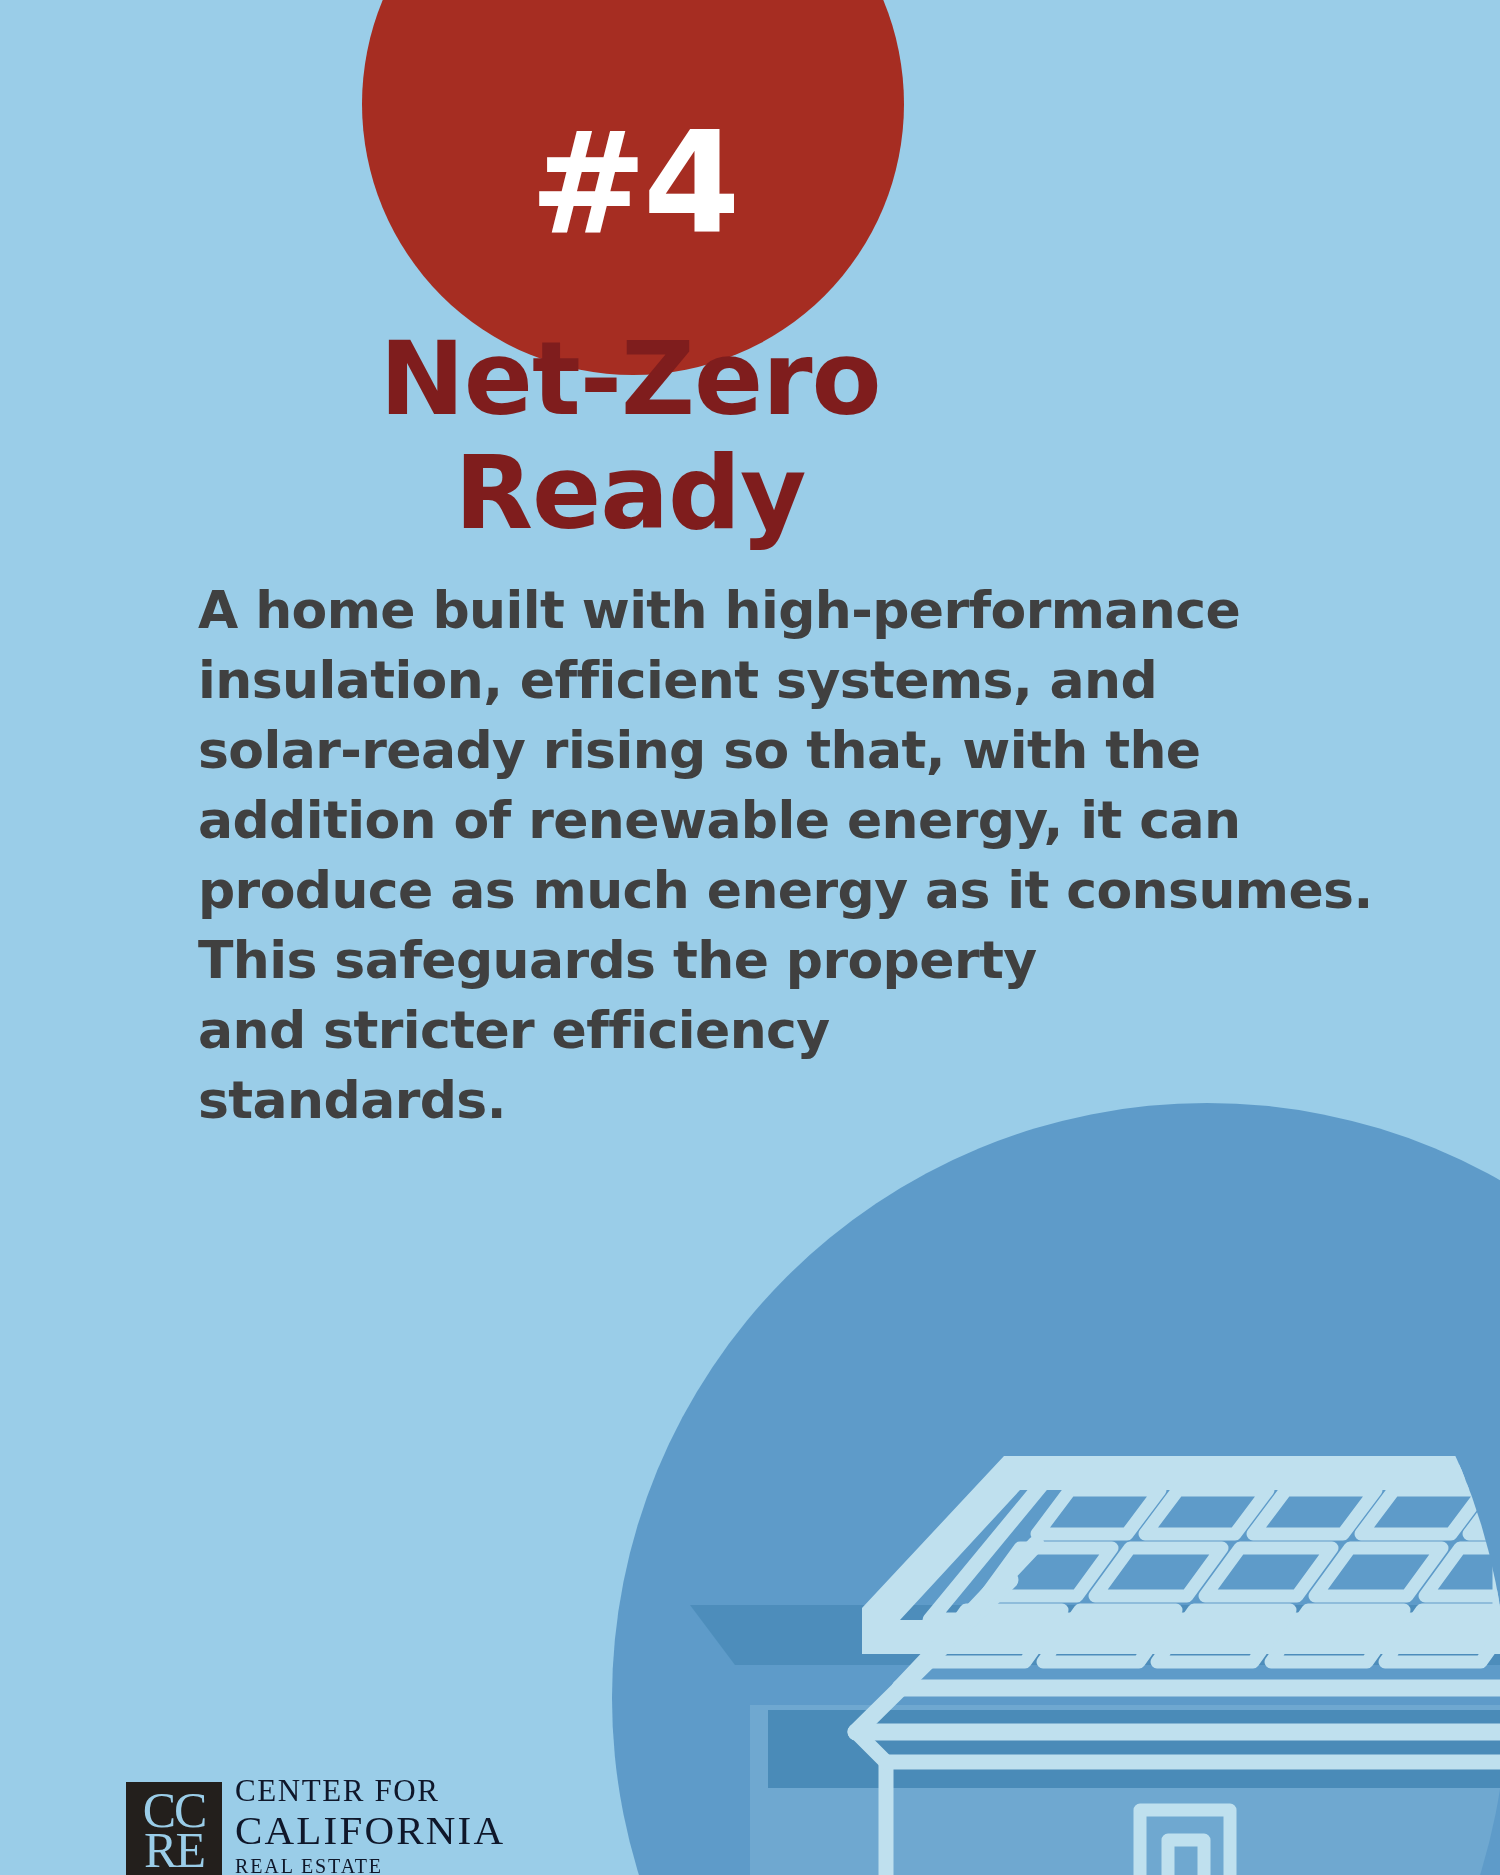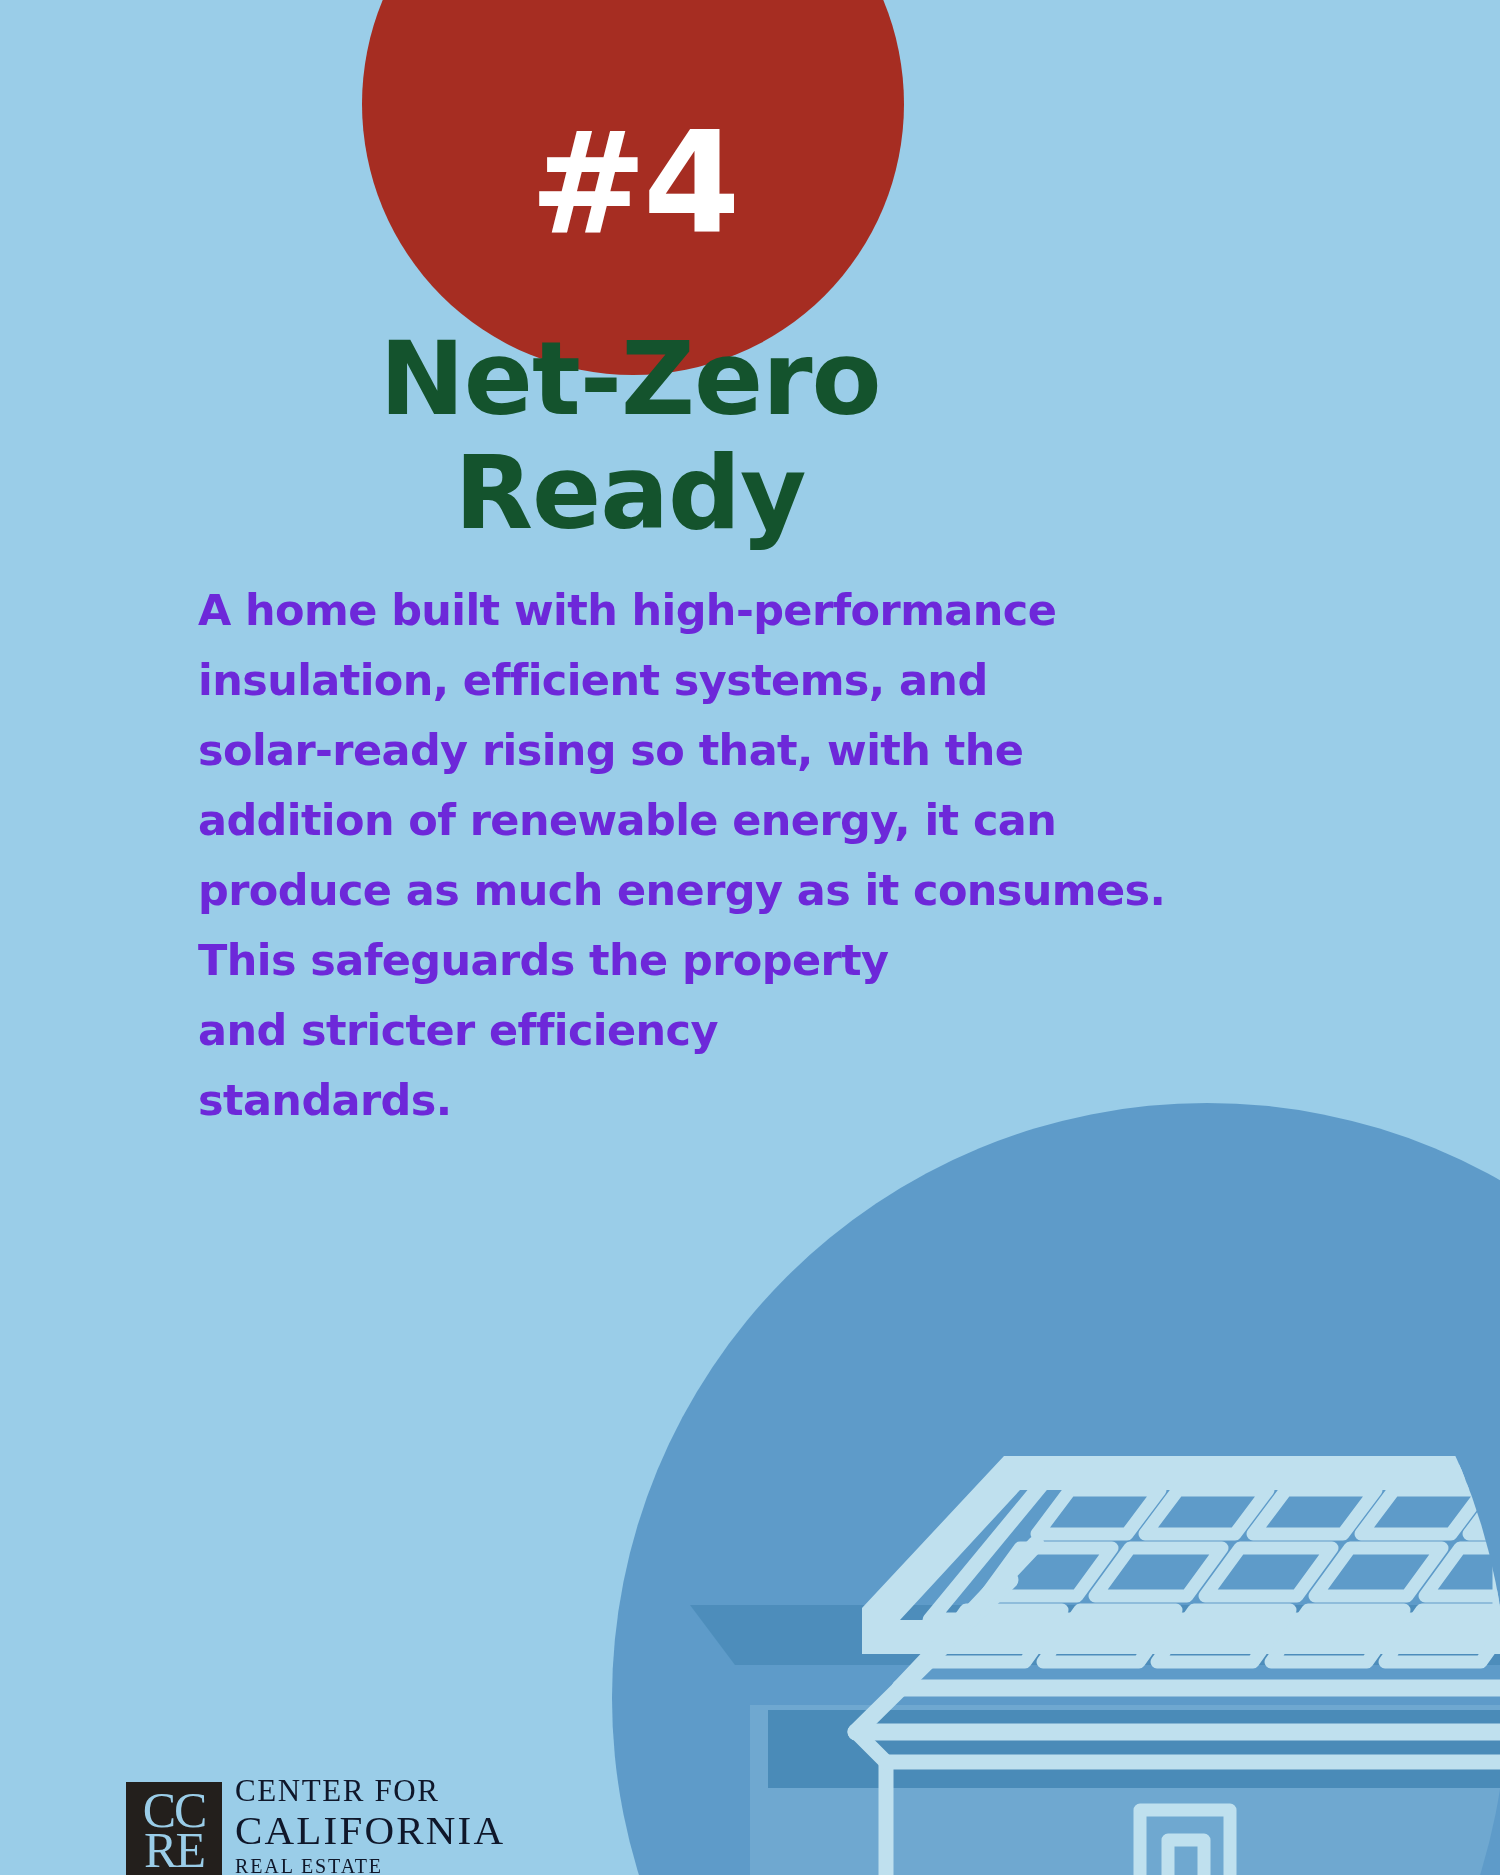--- a/index.html
+++ b/index.html
@@ -56,39 +56,39 @@
     line-height: 1;
   }
 
   
   .title {
     position: absolute;
     left: 0;
     top: 322px;
     width: 1260px;
     text-align: center;
-    color: #14532d;
+    color: #7f1d1d;
     font-family: "DejaVu Sans", sans-serif;
     font-weight: 700;
     font-size: 102px;
     line-height: 1.12;
     letter-spacing: -1px;
   }
   .title-line { display: block; }
 
   
   .body-copy {
     position: absolute;
     left: 198px;
     top: 575px;
     width: 900px;
-    color: #6d28d9;
+    color: #404040;
     font-family: "DejaVu Sans", sans-serif;
     font-weight: 700;
-    font-size: 43px;
+    font-size: 52px;
     line-height: 70px;
     letter-spacing: -0.6px;
   }
   .body-line { display: block; white-space: nowrap; }
 
   
   .illustration {
     position: absolute;
     left: 600px;
     top: 1020px;

